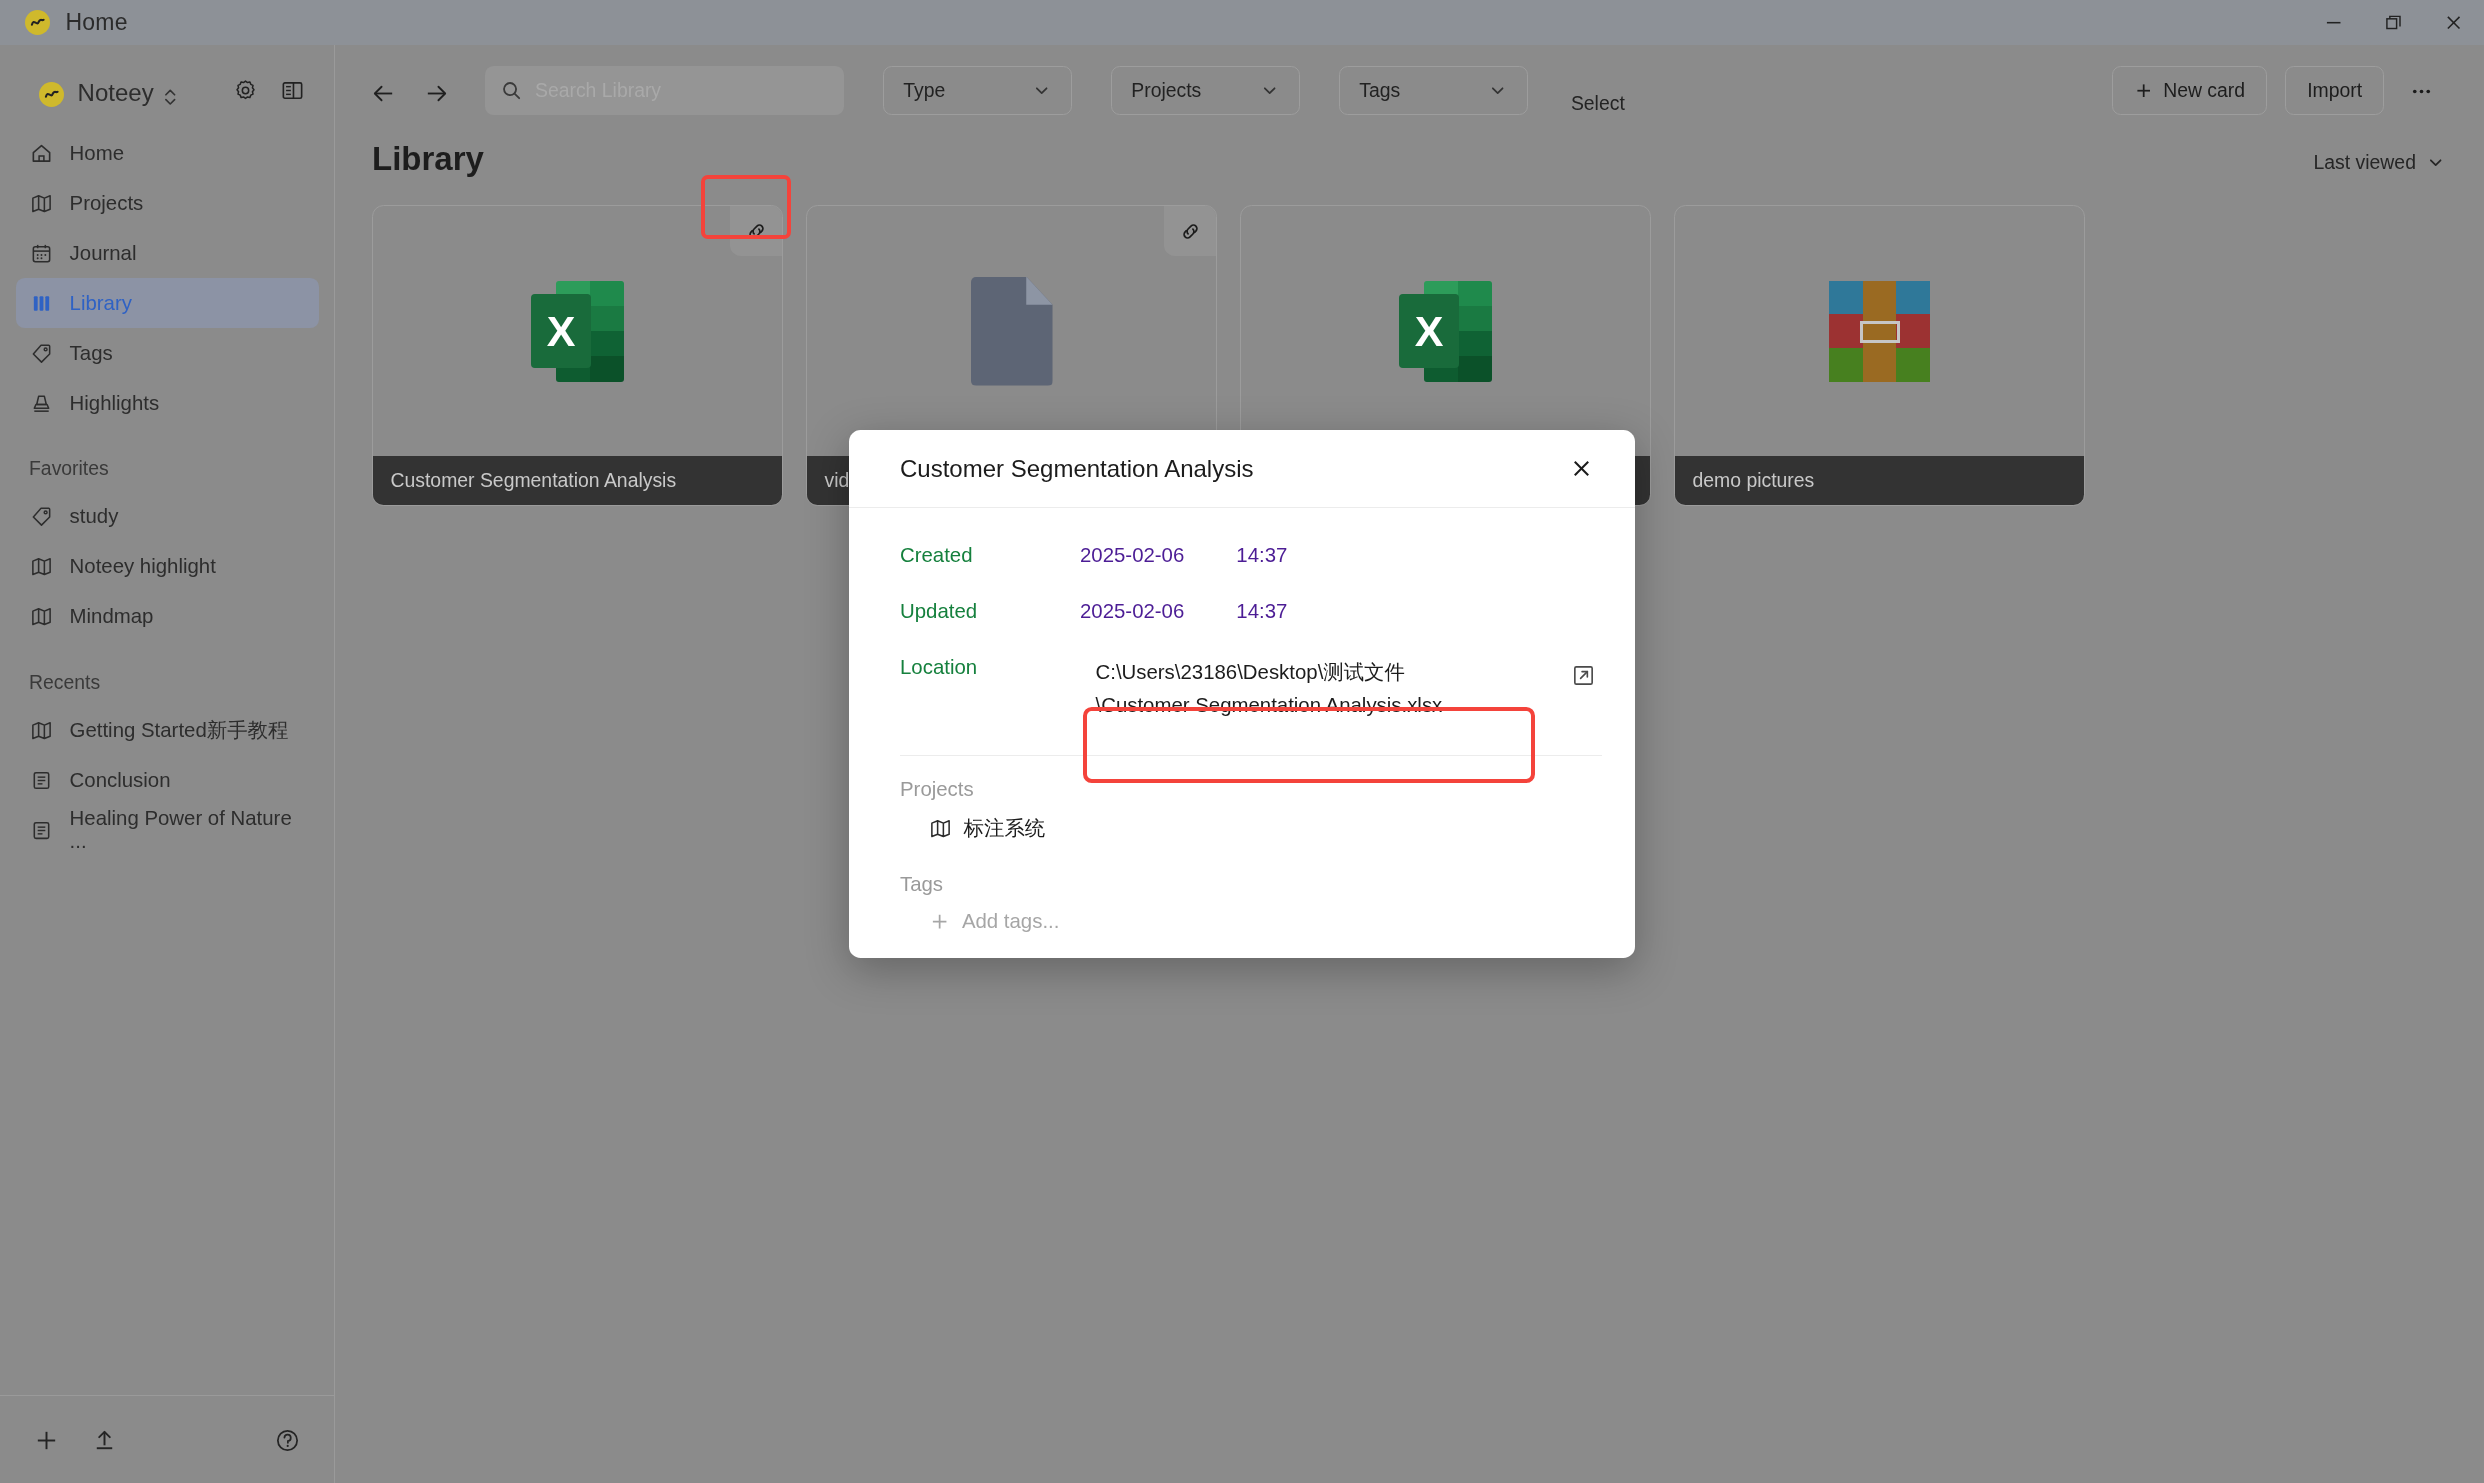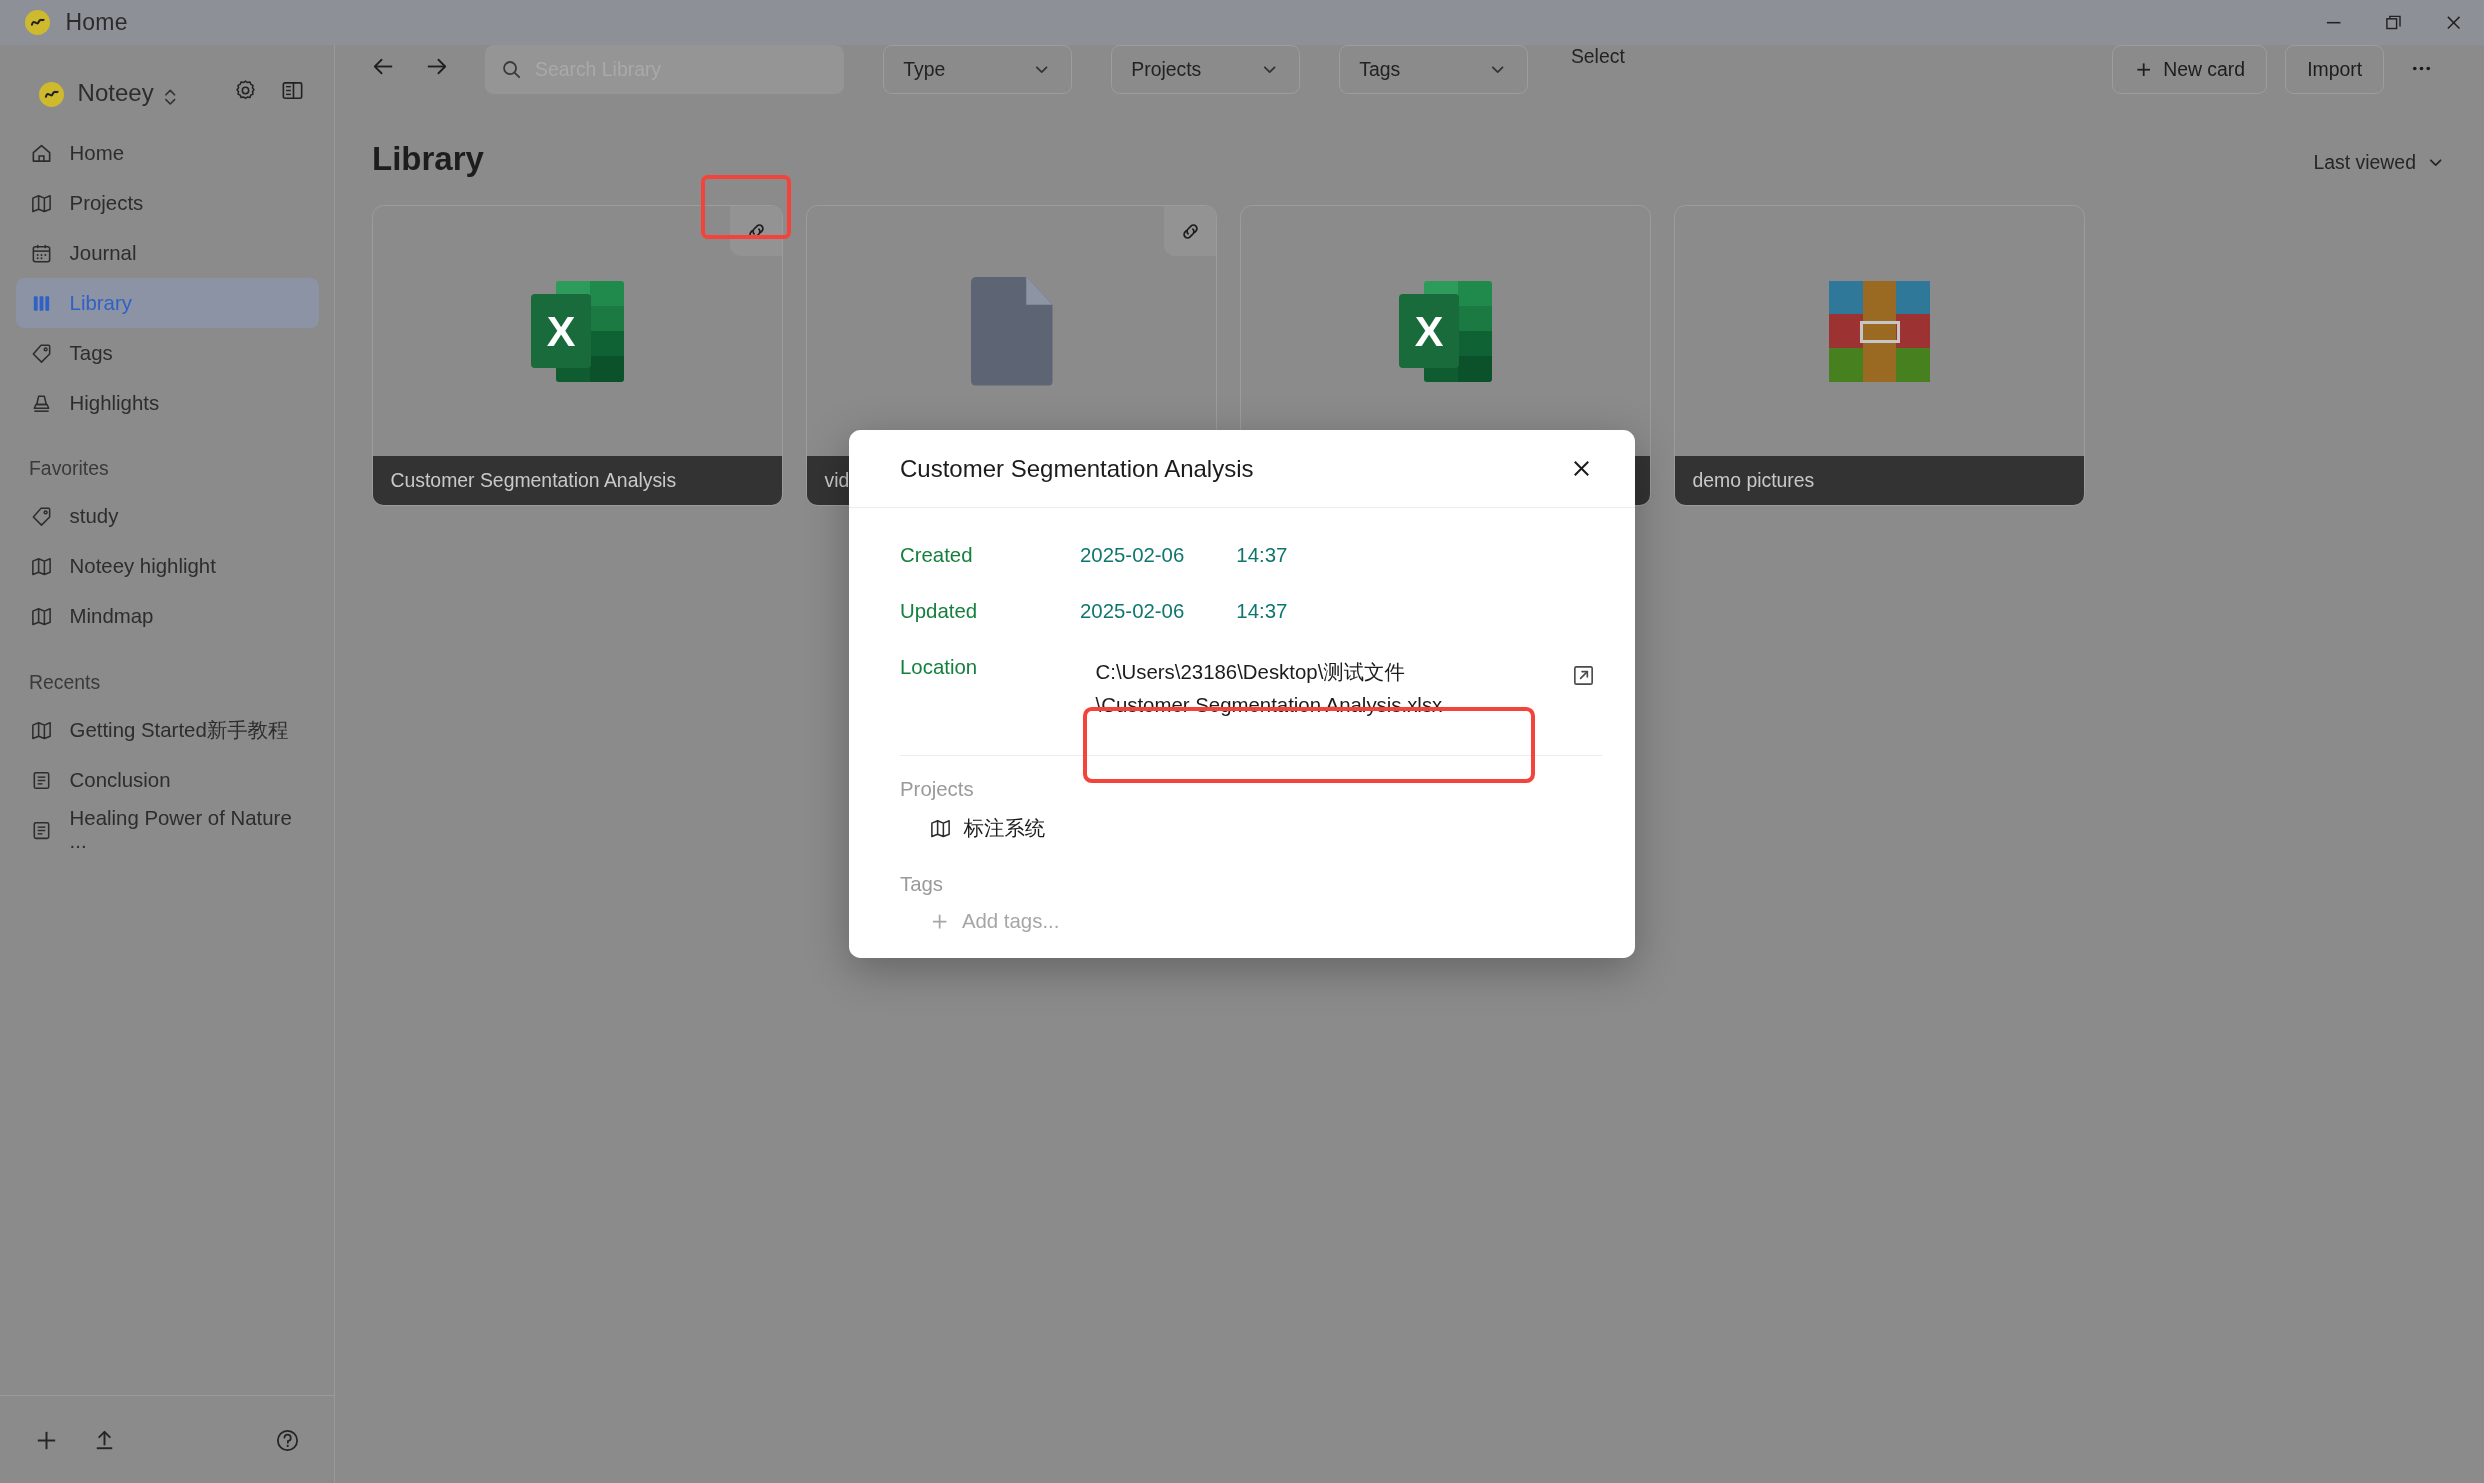--- a/index.html
+++ b/index.html
@@ -151,21 +151,21 @@
     position: absolute;
     top: 45px; left: 335px;
     width: 2149px;
     height: 1439px;
     background: #8b8b8b;
   }
 
   .toolbar {
     height: 70px;
     display: flex;
-    align-items: flex-start;
+    align-items: flex-end;
     padding: 0 39px 0 27px;
   }
   .nav-arrow {
     width: 43px; height: 43px;
     display:flex; align-items:center; justify-content:center;
     color: #1f1f1f;
     margin-right: 9.7px;
   }
   .searchbox {
     width: 359px;
@@ -408,21 +408,21 @@
   }
   .mlabel {
     width: 180px;
     flex: none;
     font-size: 20.4px;
     color: #15803d;
     padding-top: 8.7px;
   }
   .mval {
     font-size: 20.4px;
-    color: #0f766e;
+    color: #4c1d95;
     padding-top: 8.7px;
     display: flex;
     align-items: baseline;
   }
   .mval .t2 { margin-left: 52px; }
 
   .path-wrap {
     display: flex;
     align-items: flex-start;
     flex: 1;

